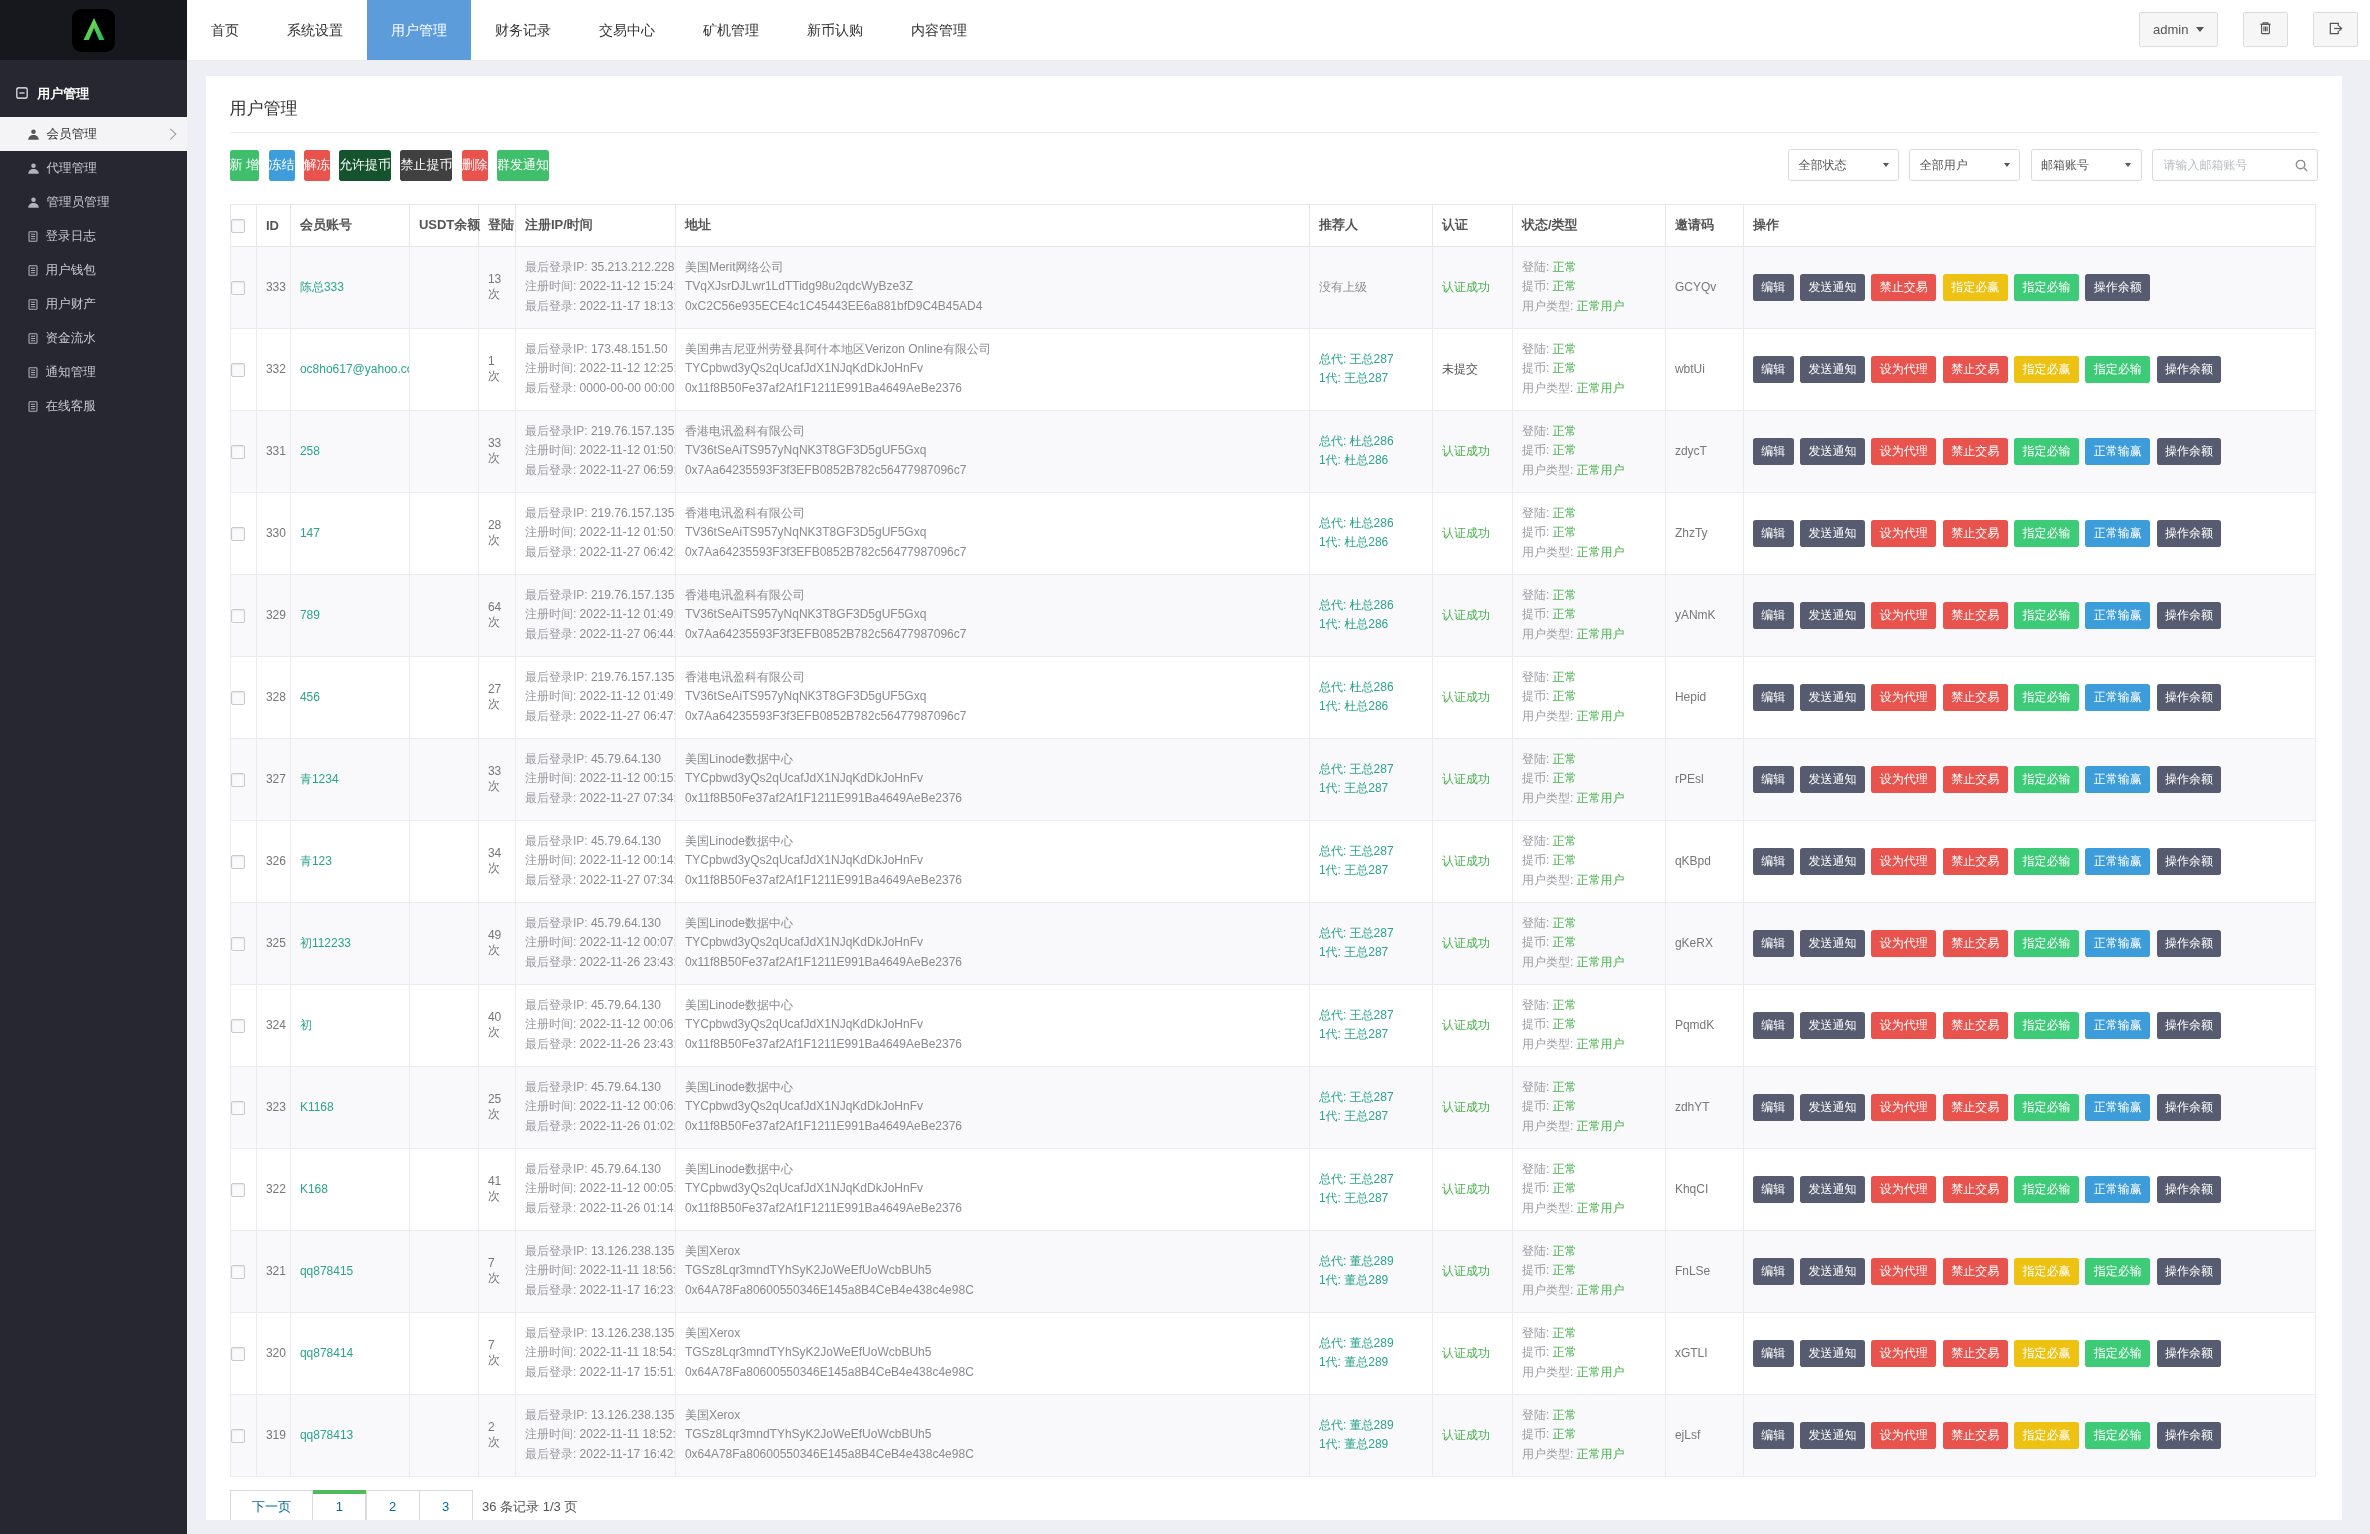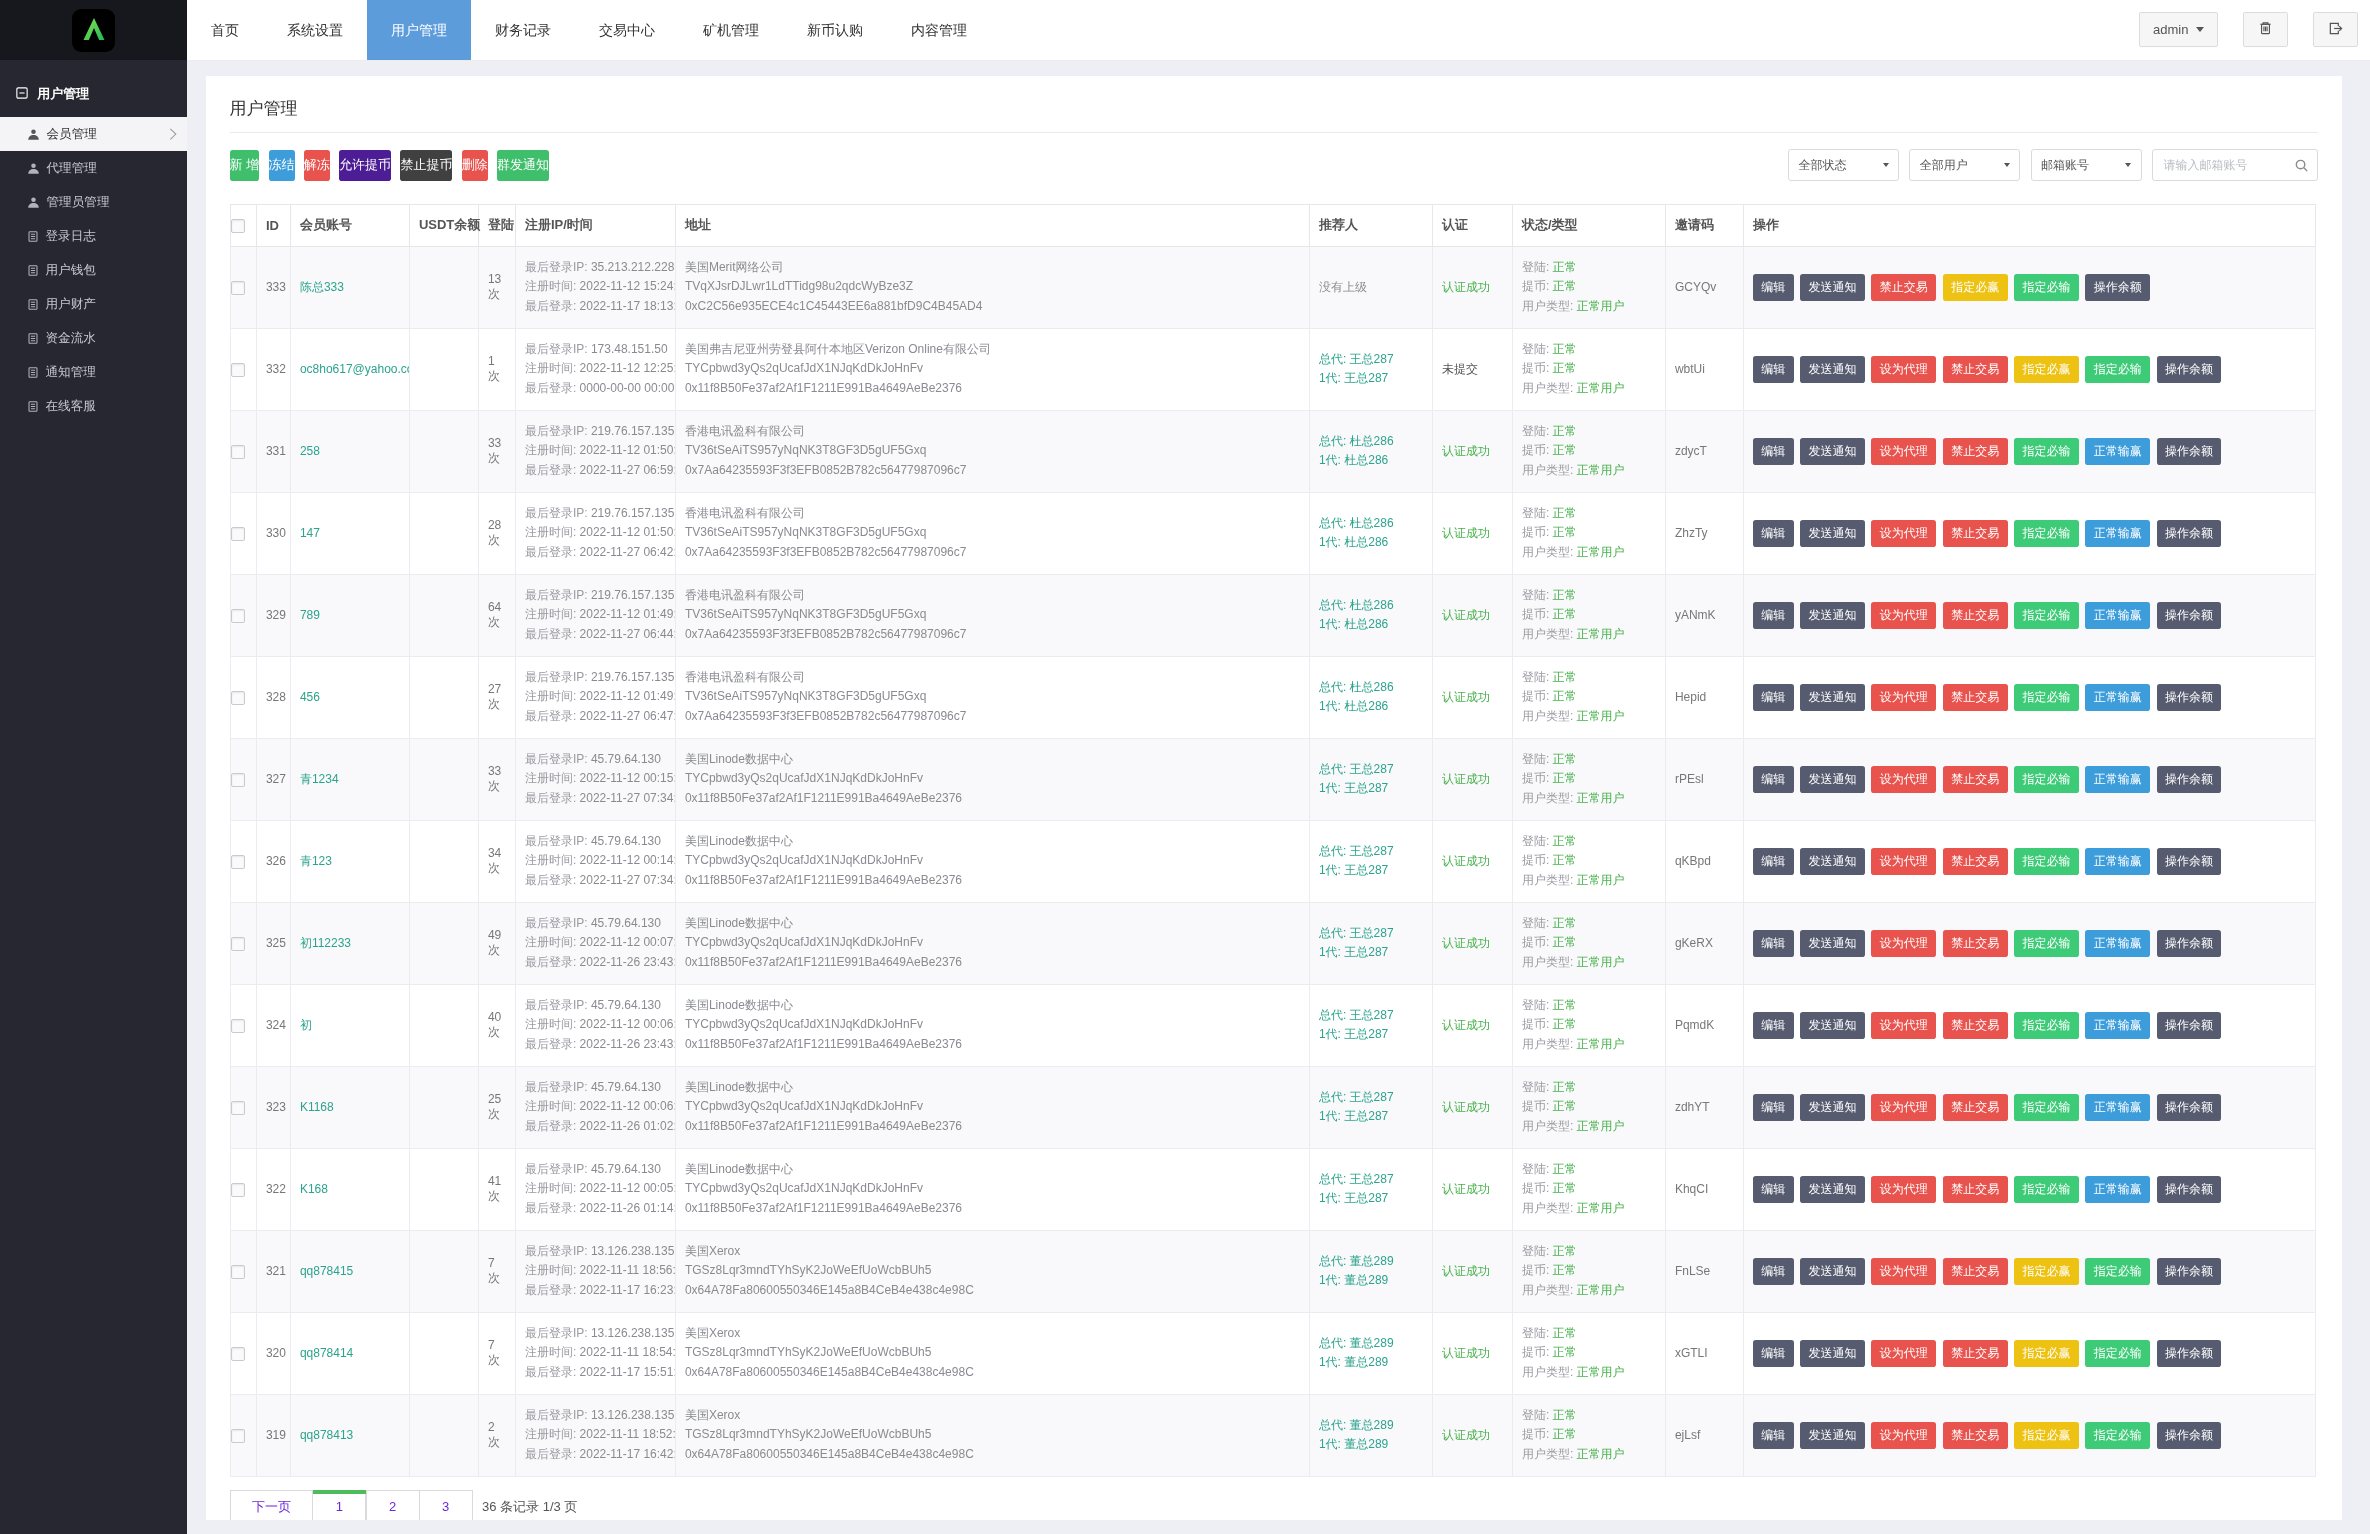--- a/index.html
+++ b/index.html
@@ -56,21 +56,21 @@
   .muted{color:#8a8b91;}
   .row-link{color:var(--link,#2ba38d);cursor:pointer;}
   .ref{color:var(--link,#2ba38d);}
   .ok{color:var(--ok,#47b04b);}
   .pending{color:#555;}
   .abtn{height:27px;padding:0 8.4px;border:none;border-radius:2.8px;color:#fff;font-size:12px;margin-right:6.5px;cursor:pointer;white-space:nowrap;}
   .cb{display:inline-block;width:12px;height:12px;border:0.9px solid #c9c9ce;border-radius:1.9px;background:#fafafa;
       box-shadow:inset 0 0.9px 1.9px rgba(0,0,0,.08);vertical-align:middle;cursor:pointer;}
   
   .pagination{display:flex;align-items:center;margin-top:13px;}
-  .page-box{height:34px;line-height:32px;box-sizing:border-box;border:0.9px solid #d9d9de;background:#fff;color:#6d28d9;
+  .page-box{height:34px;line-height:32px;box-sizing:border-box;border:0.9px solid #d9d9de;background:#fff;color:#0369a1;
             font-size:13px;text-align:center;cursor:pointer;}
   .page-next{padding:0 21.4px;}
   .page-num{width:54px;margin-left:-0.9px;position:relative;}
   .page-num.active::before{content:"";position:absolute;left:-0.9px;right:-0.9px;top:-0.9px;height:3.7px;background:var(--page-bar,#4fbc5c);}
   .page-summary{margin-left:9.3px;font-size:13px;color:#555;}
 </style>
 </head>
 <body>
 
 <div class="app">
@@ -227,21 +227,21 @@
   <main class="content">
     <div class="panel">
       <h2 class="page-title">用户管理</h2>
       <div class="divider"></div>
 
       <div class="toolbar">
         <div class="btn-group" id="toolbar-buttons">
             <button class="btn" style="background: rgb(63, 190, 108);">新 增</button>
             <button class="btn" style="background: rgb(61, 157, 219);">冻结</button>
             <button class="btn" style="background: rgb(233, 83, 78);">解冻</button>
-            <button class="btn" style="background: #4c1d95;">允许提币</button>
+            <button class="btn" style="background: #14532d;">允许提币</button>
             <button class="btn" style="background: #404040;">禁止提币</button>
             <button class="btn" style="background: rgb(233, 83, 78);">删除</button>
             <button class="btn" style="background: rgb(63, 190, 108);">群发通知</button>
           </div>
         <div class="filters">
           <div id="filter-selects" style="display:contents"><div class="select">
                 <span class="sel-val">全部状态</span>
                 <span class="sel-caret"></span>
               </div><div class="select">
                 <span class="sel-val">全部用户</span>

